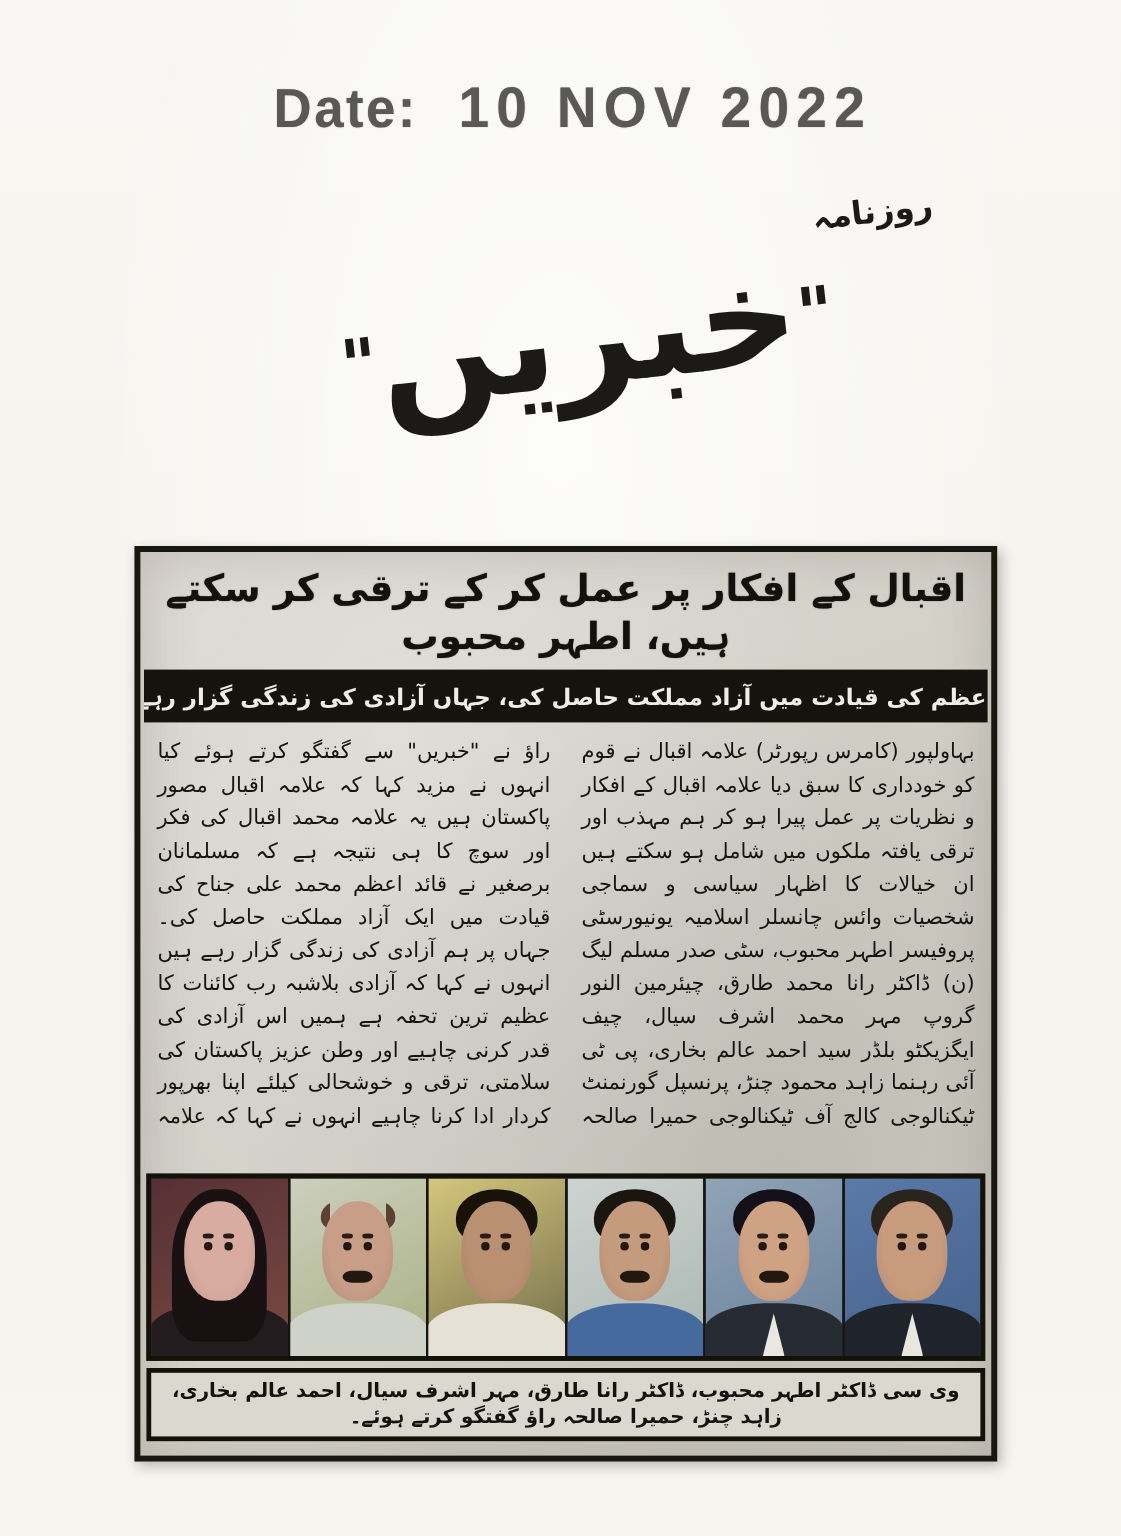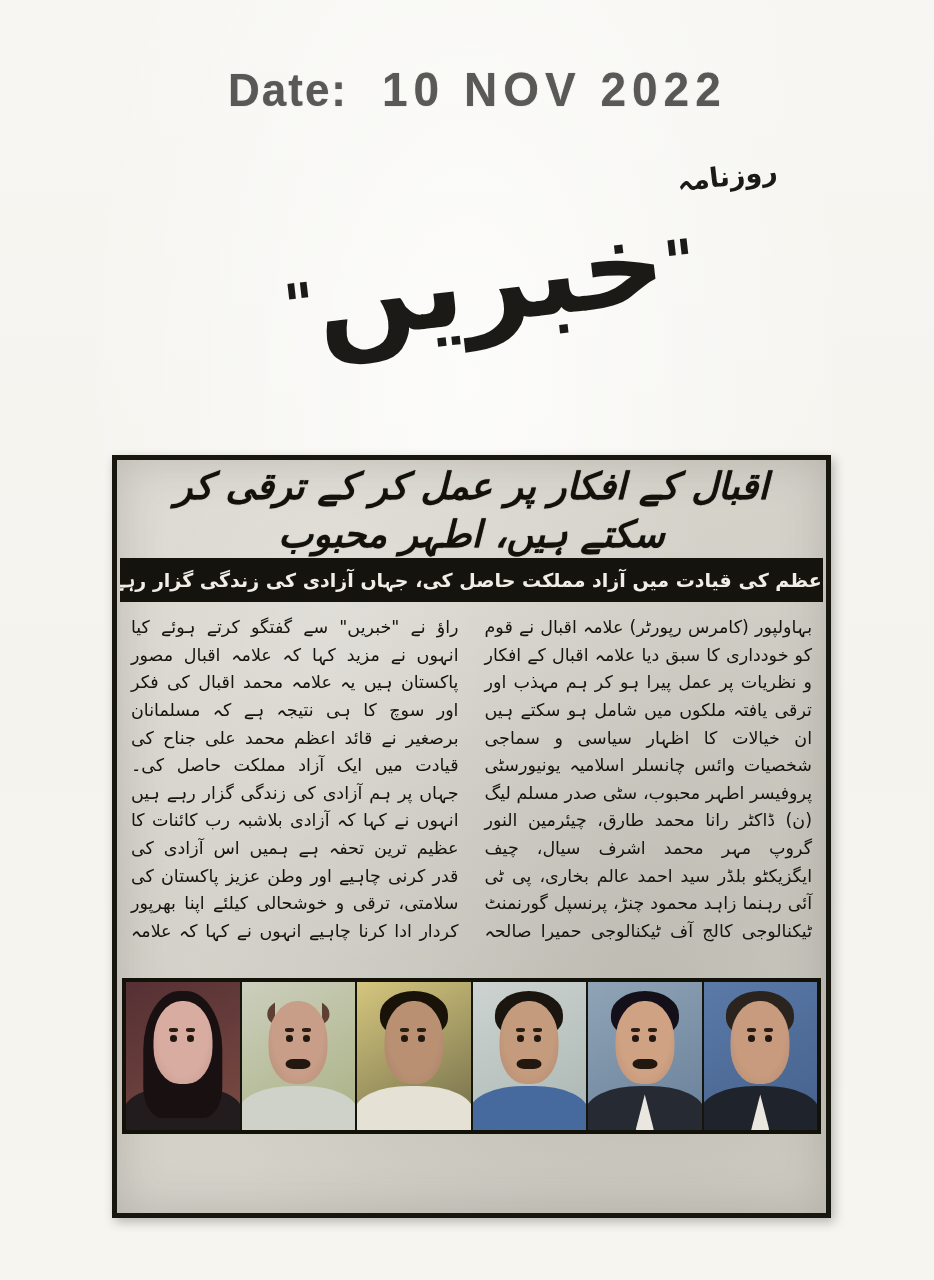--- a/index.html
+++ b/index.html
@@ -30,22 +30,22 @@
   .masthead .q.close{margin-right:14px;}
   
   .clipping{position:absolute;left:112px;top:455px;width:719px;height:763px;
             box-sizing:border-box;border:5px solid #17160f;
             background:
               radial-gradient(ellipse at 30% 20%, rgba(255,255,255,.25), rgba(0,0,0,0) 55%),
               radial-gradient(ellipse at 75% 70%, rgba(90,88,78,.18), rgba(0,0,0,0) 60%),
               linear-gradient(160deg,#d9d6ce 0%,#d2cfc7 45%,#d7d4cb 100%);
             box-shadow:3px 4px 10px rgba(40,38,30,.30), inset 0 0 46px rgba(78,74,62,.22);}
   .headline{height:86px;padding:8px 20px 2px;display:flex;align-items:center;justify-content:center;
-            direction:rtl;text-align:center;font-weight:bold;font-size:37px;line-height:1.3;
-            color:#12110c;text-shadow:0 0 1px rgba(20,18,12,.6);font-style:italic;}
+            direction:rtl;text-align:center;font-weight:bold;font-size:31px;line-height:1.3;
+            color:#12110c;text-shadow:0 0 1px rgba(20,18,12,.6);}
   .subhead{height:34px;margin:2px 3px 0;background:#14130e;color:#efede5;
            display:flex;align-items:center;justify-content:center;
            direction:rtl;font-weight:bold;font-size:19px;white-space:nowrap;overflow:hidden;
            padding:5px 8px;}
   .body-text{box-sizing:border-box;height:372px;padding:12px 14px 6px;
              column-count:2;column-gap:26px;
              direction:rtl;text-align:justify;font-size:17.5px;line-height:1.58;
              color:#16140f;overflow:hidden;}
   .body-text .dateline{font-weight:normal;}
   
@@ -162,15 +162,16 @@
           <div class="ph-shirt"></div>
           <div class="ph-hair"></div>
           <div class="ph-head"></div>
           <div class="ph-brow l"></div>
           <div class="ph-brow r"></div>
           <div class="ph-eye l"></div>
           <div class="ph-eye r"></div>
         </div>
       </div>
 
+    <div class="caption">وی سی ڈاکٹر اطہر محبوب، ڈاکٹر رانا طارق، مہر اشرف سیال، احمد عالم بخاری، زاہد چنڑ، حمیرا صالحہ راؤ گفتگو کرتے ہوئے۔</div>
 
   </div>
 </div>
 
 </body></html>

